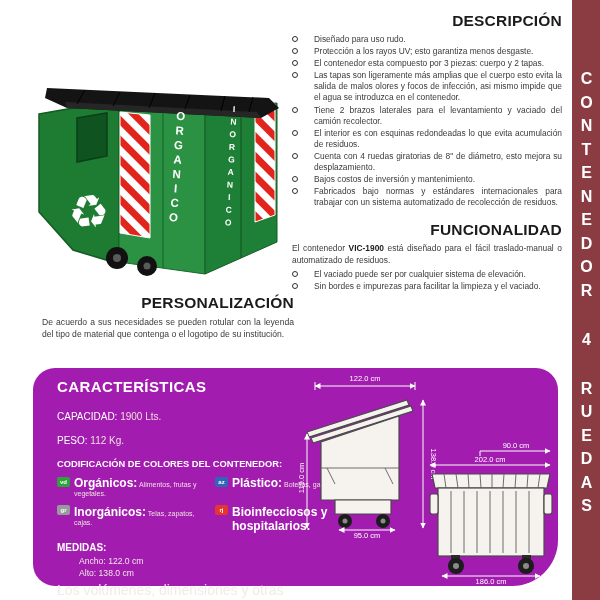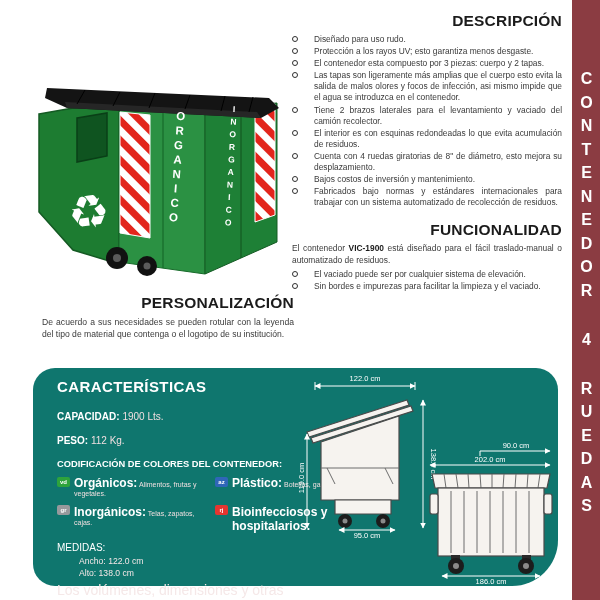--- a/index.html
+++ b/index.html
@@ -30,38 +30,38 @@
   .blt{flex:0 0 auto;width:4px;height:4px;border:1.6px solid #2f2f2f;border-radius:50%;margin-top:2.2px;}
   ul.bullets li span.btext{font-size:8.4px;line-height:1.32;text-align:justify;flex:1;}
   .gap{height:12px;}
 
   
   .personalizacion{position:absolute;left:42px;top:294px;width:252px;color:#3a3a3a;}
   .personalizacion p{font-size:8.6px;line-height:1.45;text-align:justify;margin:2px 0 0 0;}
 
   
   .features-box{position:absolute;left:33px;top:368px;width:525px;height:218px;
-    background:#0f766e;border-radius:22px 22px 46px 22px;color:#ffffff;}
+    background:#a21caf;border-radius:22px 22px 46px 22px;color:#ffffff;}
   .fb-left{position:absolute;left:24px;top:10px;width:245px;}
   .fb-title{font-size:15px;font-weight:bold;letter-spacing:0.4px;margin:0 0 16px 0;}
   .kv{font-size:10px;margin:0 0 13px 0;}
-  .kv b{font-weight:bold;text-align:right;}
+  .kv b{font-weight:normal;text-align:right;}
   .kv .val{color:#f0dfe0;}
   .cod-title{font-size:9.3px;font-weight:bold;margin:0 0 7px 0;}
   .codes-grid{display:grid;grid-template-columns:152px 1fr;row-gap:6px;column-gap:6px;margin:0 0 8px 0;width:300px;}
   .code-item{display:flex;align-items:flex-start;gap:4px;}
   .badge{flex:0 0 auto;width:13px;height:10px;border-radius:2px;color:#ffffff;font-size:6px;
     font-weight:bold;display:flex;align-items:center;justify-content:center;margin-top:0.5px;}
   .badge-vd{background:#2ea33c;}
   .badge-az{background:#2f66b8;}
   .badge-gr{background:#97999c;}
   .badge-rj{background:#e53530;}
   .code-text{font-size:7px;line-height:1.2;color:#f0dfe0;}
   .code-text b{font-size:12px;color:#ffffff;}
-  .med-title{font-size:10px;font-weight:normal;margin:2px 0 2px 0;}
+  .med-title{font-size:10px;font-weight:bold;margin:2px 0 2px 0;}
   .med-list{margin:0 0 2px 0;}
   .med-item{font-size:8.6px;color:#f5e8e8;padding-left:22px;line-height:1.45;}
   .nota{font-size:14px;color:#f5e8e8;line-height:1.35;margin:2px 0 0 0;width:250px;}
 
   .svg-side{position:absolute;left:264px;top:4px;}
   .svg-front{position:absolute;left:385px;top:73px;}
   .dim-text{fill:#ffffff;font-size:7.5px;font-family:"Liberation Sans",sans-serif;}
 </style>
 </head>
 <body>

